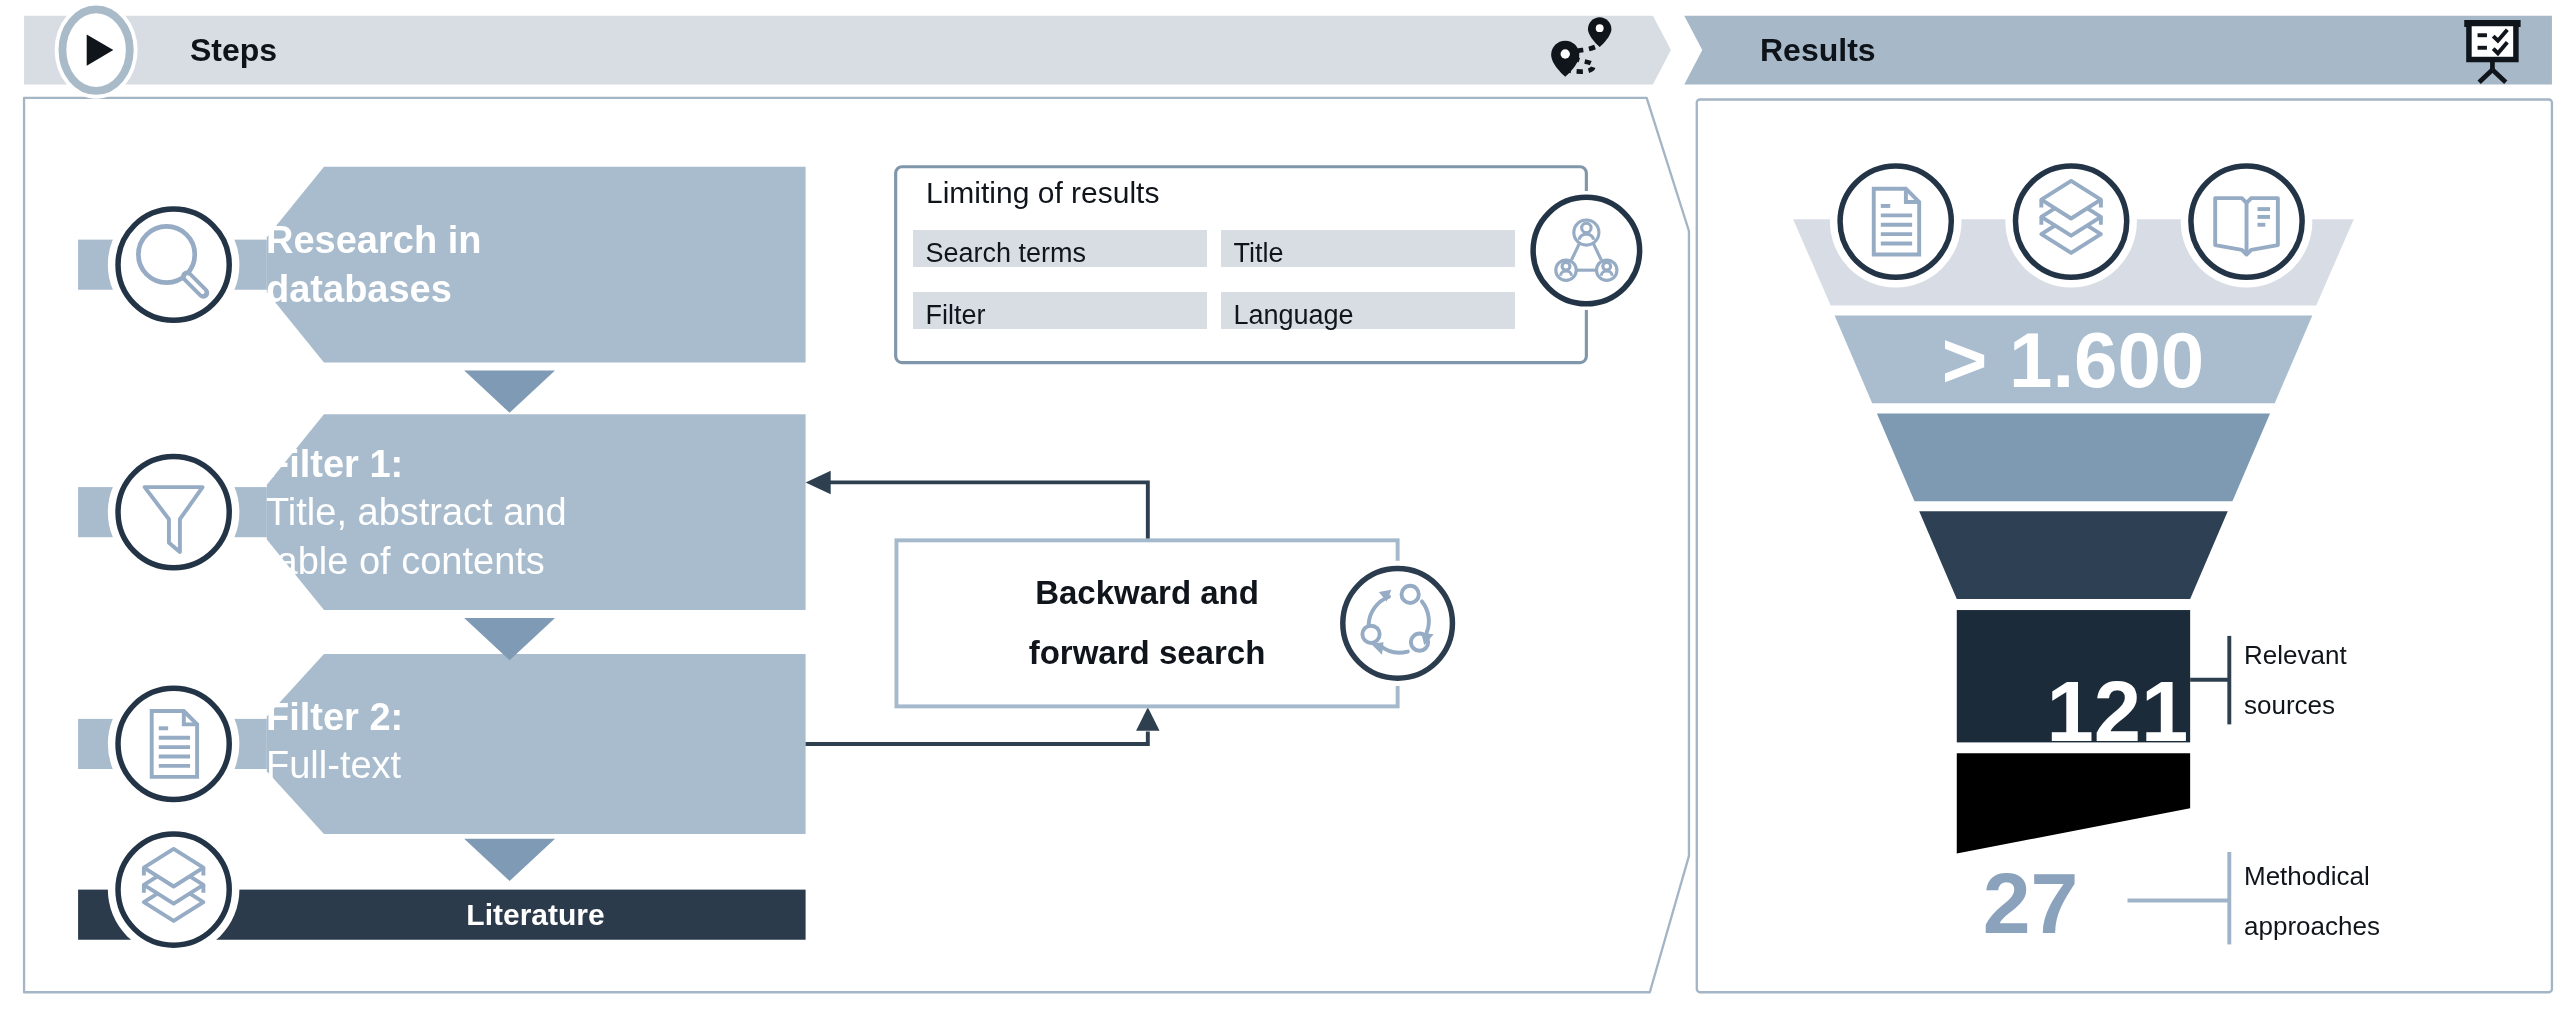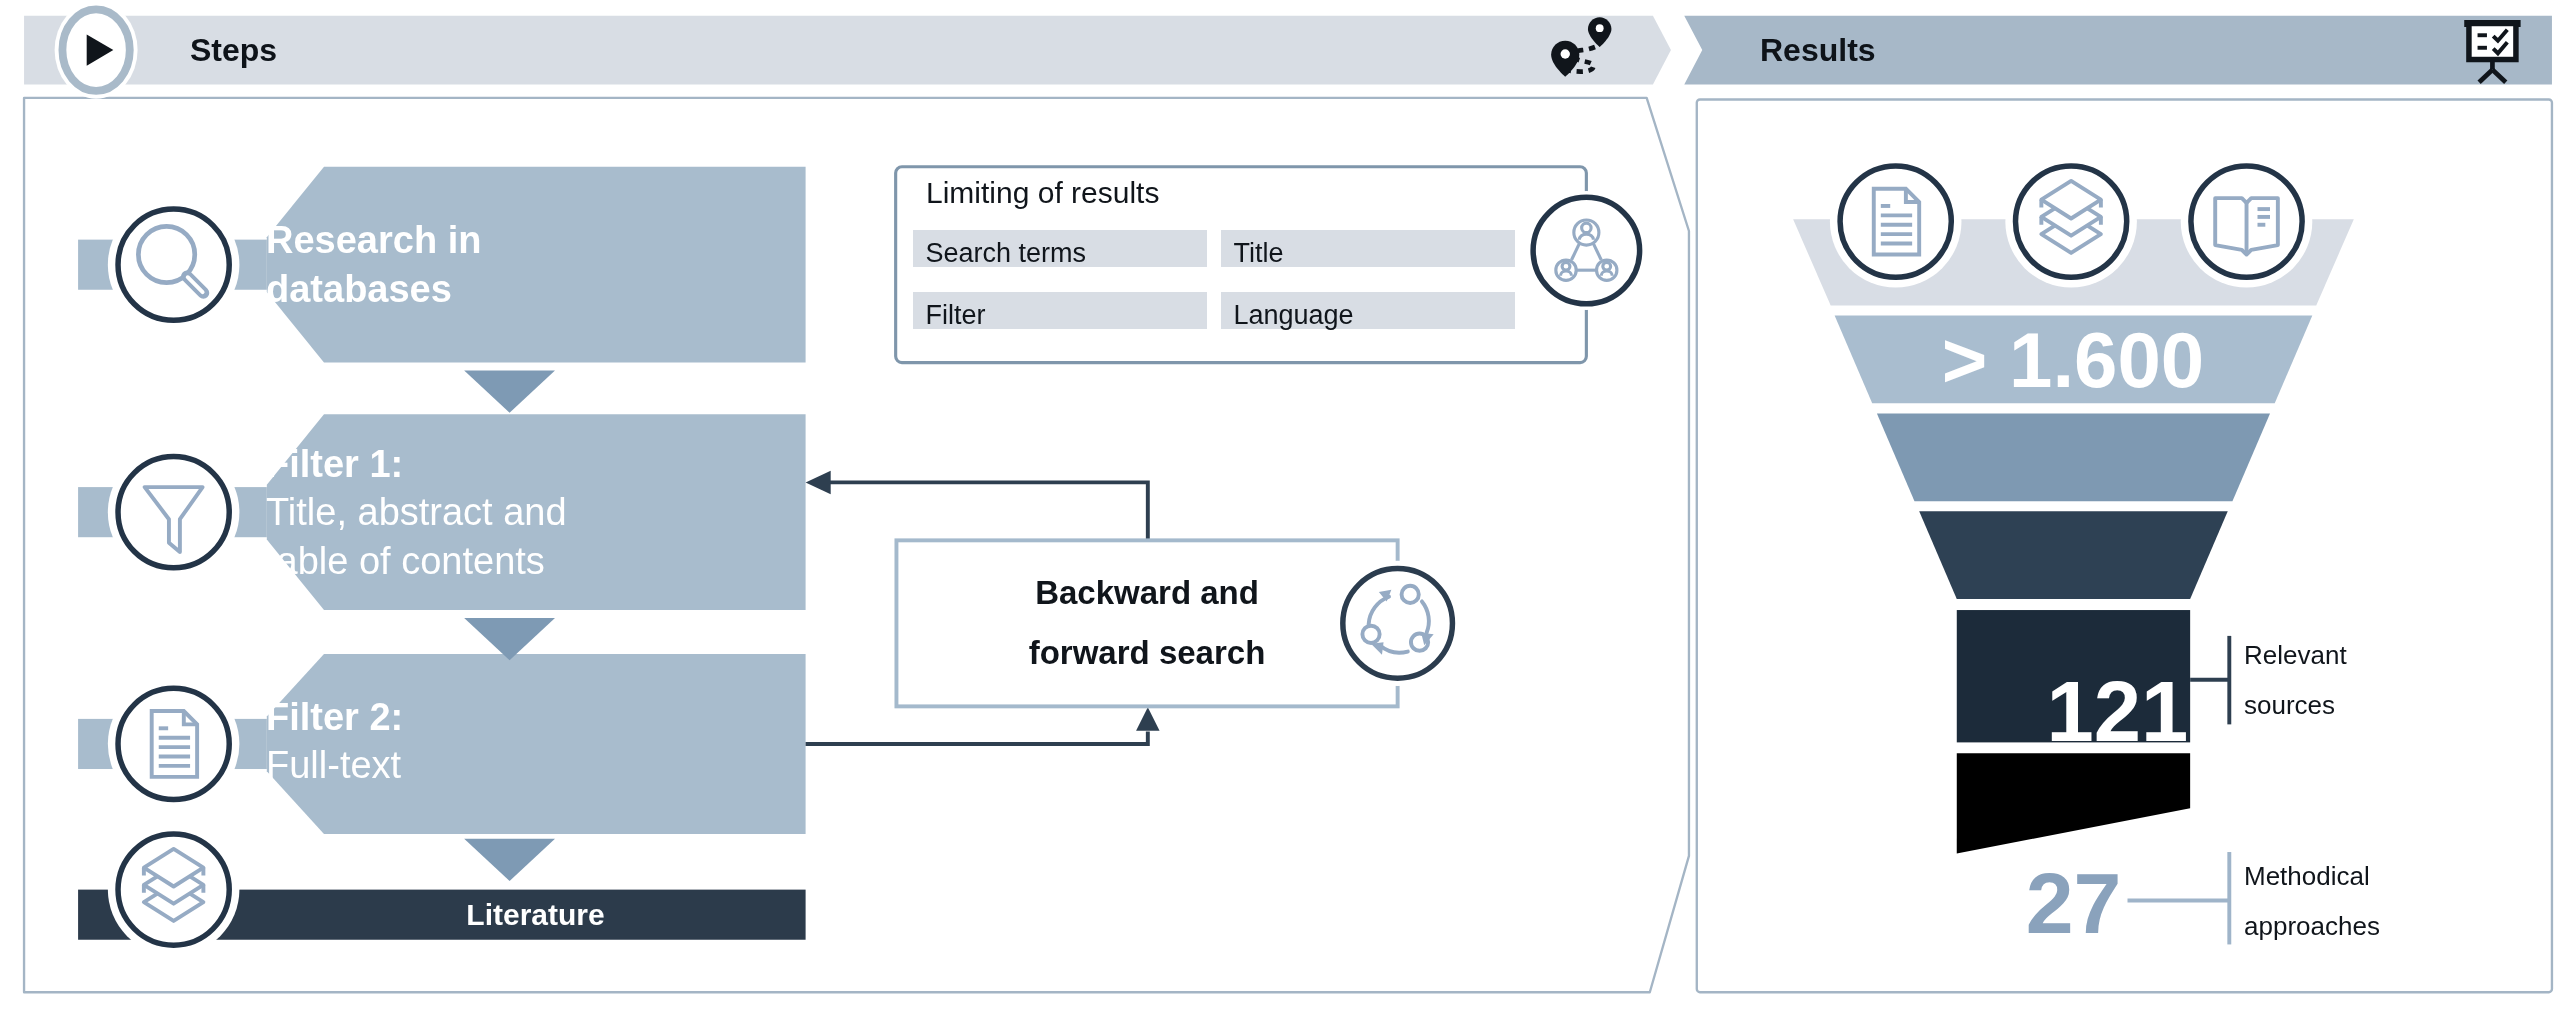--- a/index.html
+++ b/index.html
@@ -229,21 +229,21 @@
   <div class="cell" style="left:913px;top:230px;">Search terms</div>
   <div class="cell" style="left:1221px;top:230px;">Title</div>
   <div class="cell" style="left:913px;top:292px;">Filter</div>
   <div class="cell" style="left:1221px;top:292px;">Language</div>
 
   <div class="txt bwd">Backward and
 forward search</div>
 
   <div class="txt fval" style="left:1835px;top:316px;width:476px;height:104px;line-height:88px;font-size:78px;">&gt; 1.600</div>
   <div class="txt fval" style="left:1957px;top:646px;width:233px;height:132px;line-height:132px;font-size:85px;margin-left:44px;">121</div>
-  <div class="txt fval" style="left:1957px;top:856px;width:233px;height:94px;line-height:94px;font-size:86px;color:#8aa2bc;">27</div>
+  <div class="txt fval" style="left:1914px;top:856px;width:233px;height:94px;line-height:94px;font-size:86px;color:#8aa2bc;">27</div>
 
   <div class="txt rlabel" style="left:2244px;top:630px;">Relevant
 sources</div>
   <div class="txt rlabel" style="left:2244px;top:851px;">Methodical
 approaches</div>
 
 </div>
 
 
 </body></html>

